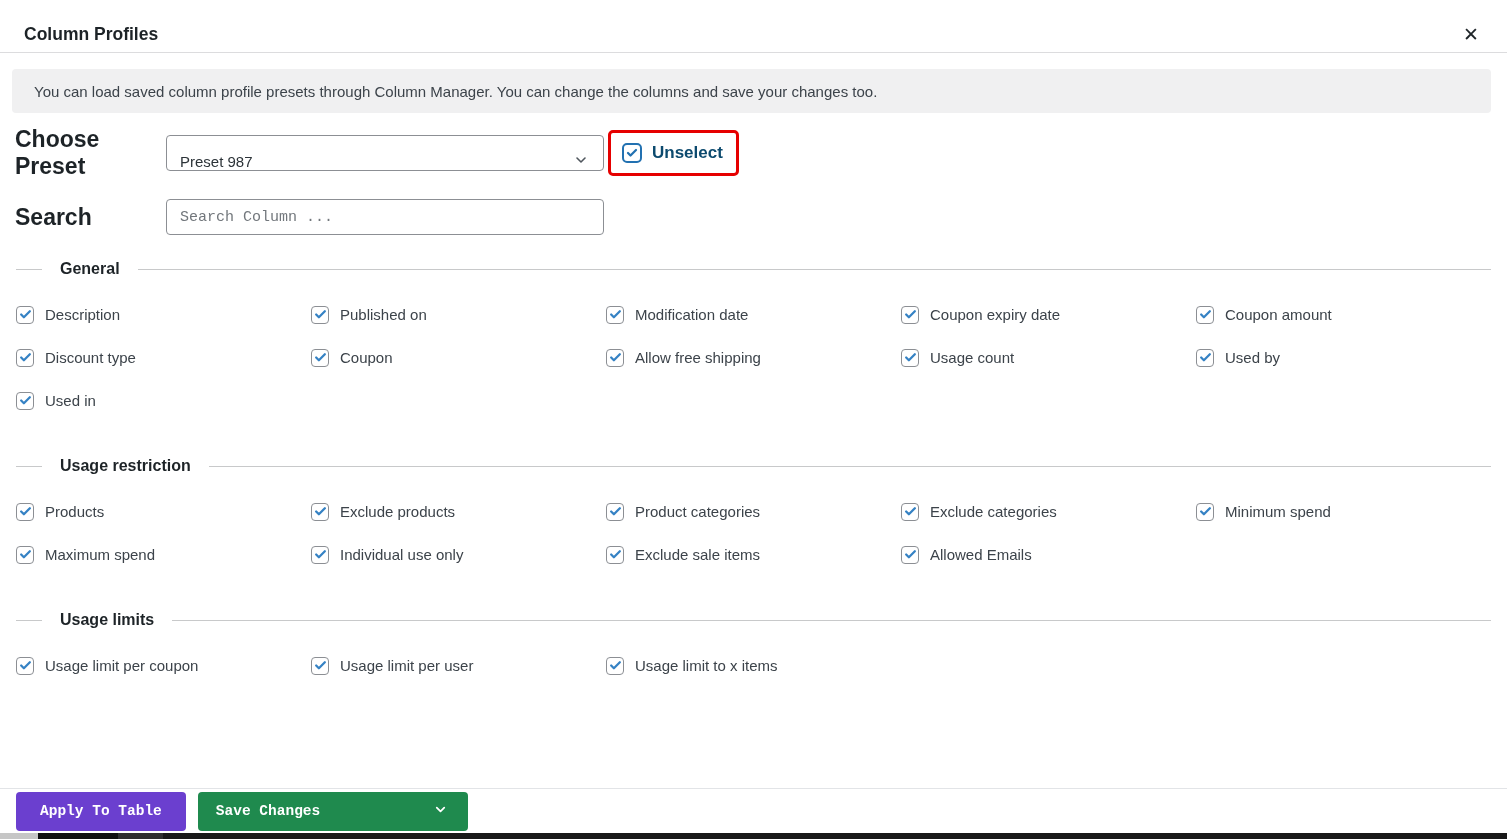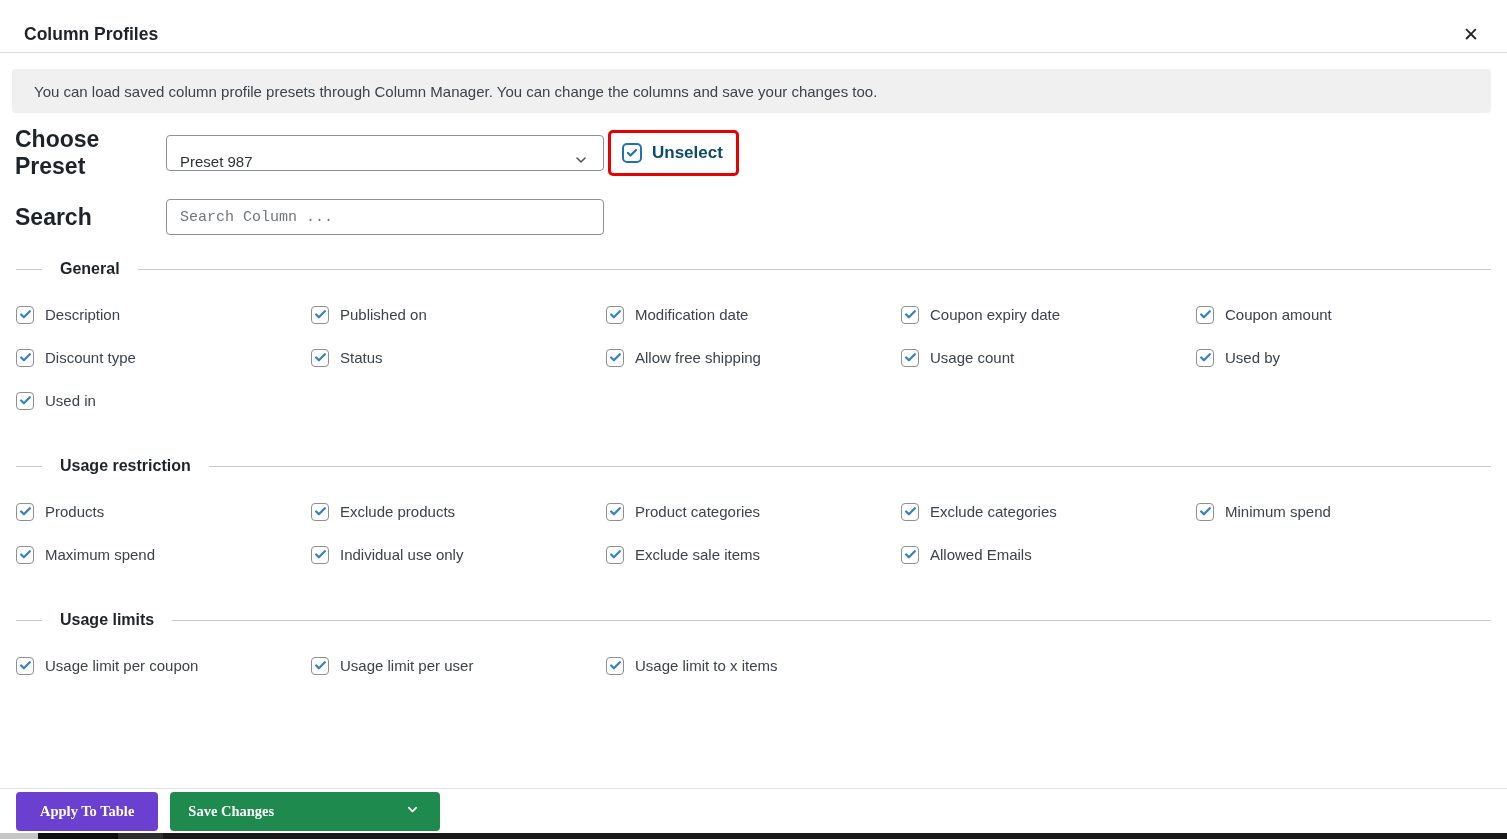--- a/index.html
+++ b/index.html
@@ -79,21 +79,21 @@
   .chk-label { font-size:15px; color:#3c434a; }
 
   
   .modal-footer {
     position:absolute; left:0; right:0; bottom:6px; height:45px;
     border-top:1px solid #e2e4e7; background:#fff;
     display:flex; align-items:center; gap:12px; padding-left:16px;
   }
   .btn {
     height:39px; border:none; border-radius:4px; color:#fff;
-    font-weight:600; font-size:14.5px; font-family:Liberation Serif, serif; cursor:pointer;
+    font-weight:600; font-size:14.5px; font-family:Liberation Mono, monospace; cursor:pointer;
     display:flex; align-items:center;
   }
   .btn-apply { background:var(--apply-purple,#6b3fcf); padding:0 24px; }
   .btn-save { background:var(--save-green,#1f8a4e); width:270px; justify-content:space-between; padding:0 20px 0 18px; }
 
   
   .bottom-strip {
     position:absolute; left:0; right:0; bottom:0; height:6px;
     background:linear-gradient(to right,
       #c6c6c6 0 38px, #101010 38px 118px, #2f2f2f 118px 163px, #191919 163px 100%);
@@ -193,21 +193,21 @@
             </svg>
           </span>
           <span class="chk-label">Discount type</span>
         </label>
         <label class="chk-item">
           <span class="chk">
             <svg viewBox="0 0 24 24" width="13" height="13">
               <path d="M20 6 9 17l-5-5" fill="none" style="stroke:var(--check-blue,#3582c4)" stroke-width="4.2" stroke-linecap="round" stroke-linejoin="round"></path>
             </svg>
           </span>
-          <span class="chk-label">Status</span>
+          <span class="chk-label">Coupon</span>
         </label>
         <label class="chk-item">
           <span class="chk">
             <svg viewBox="0 0 24 24" width="13" height="13">
               <path d="M20 6 9 17l-5-5" fill="none" style="stroke:var(--check-blue,#3582c4)" stroke-width="4.2" stroke-linecap="round" stroke-linejoin="round"></path>
             </svg>
           </span>
           <span class="chk-label">Allow free shipping</span>
         </label>
         <label class="chk-item">

